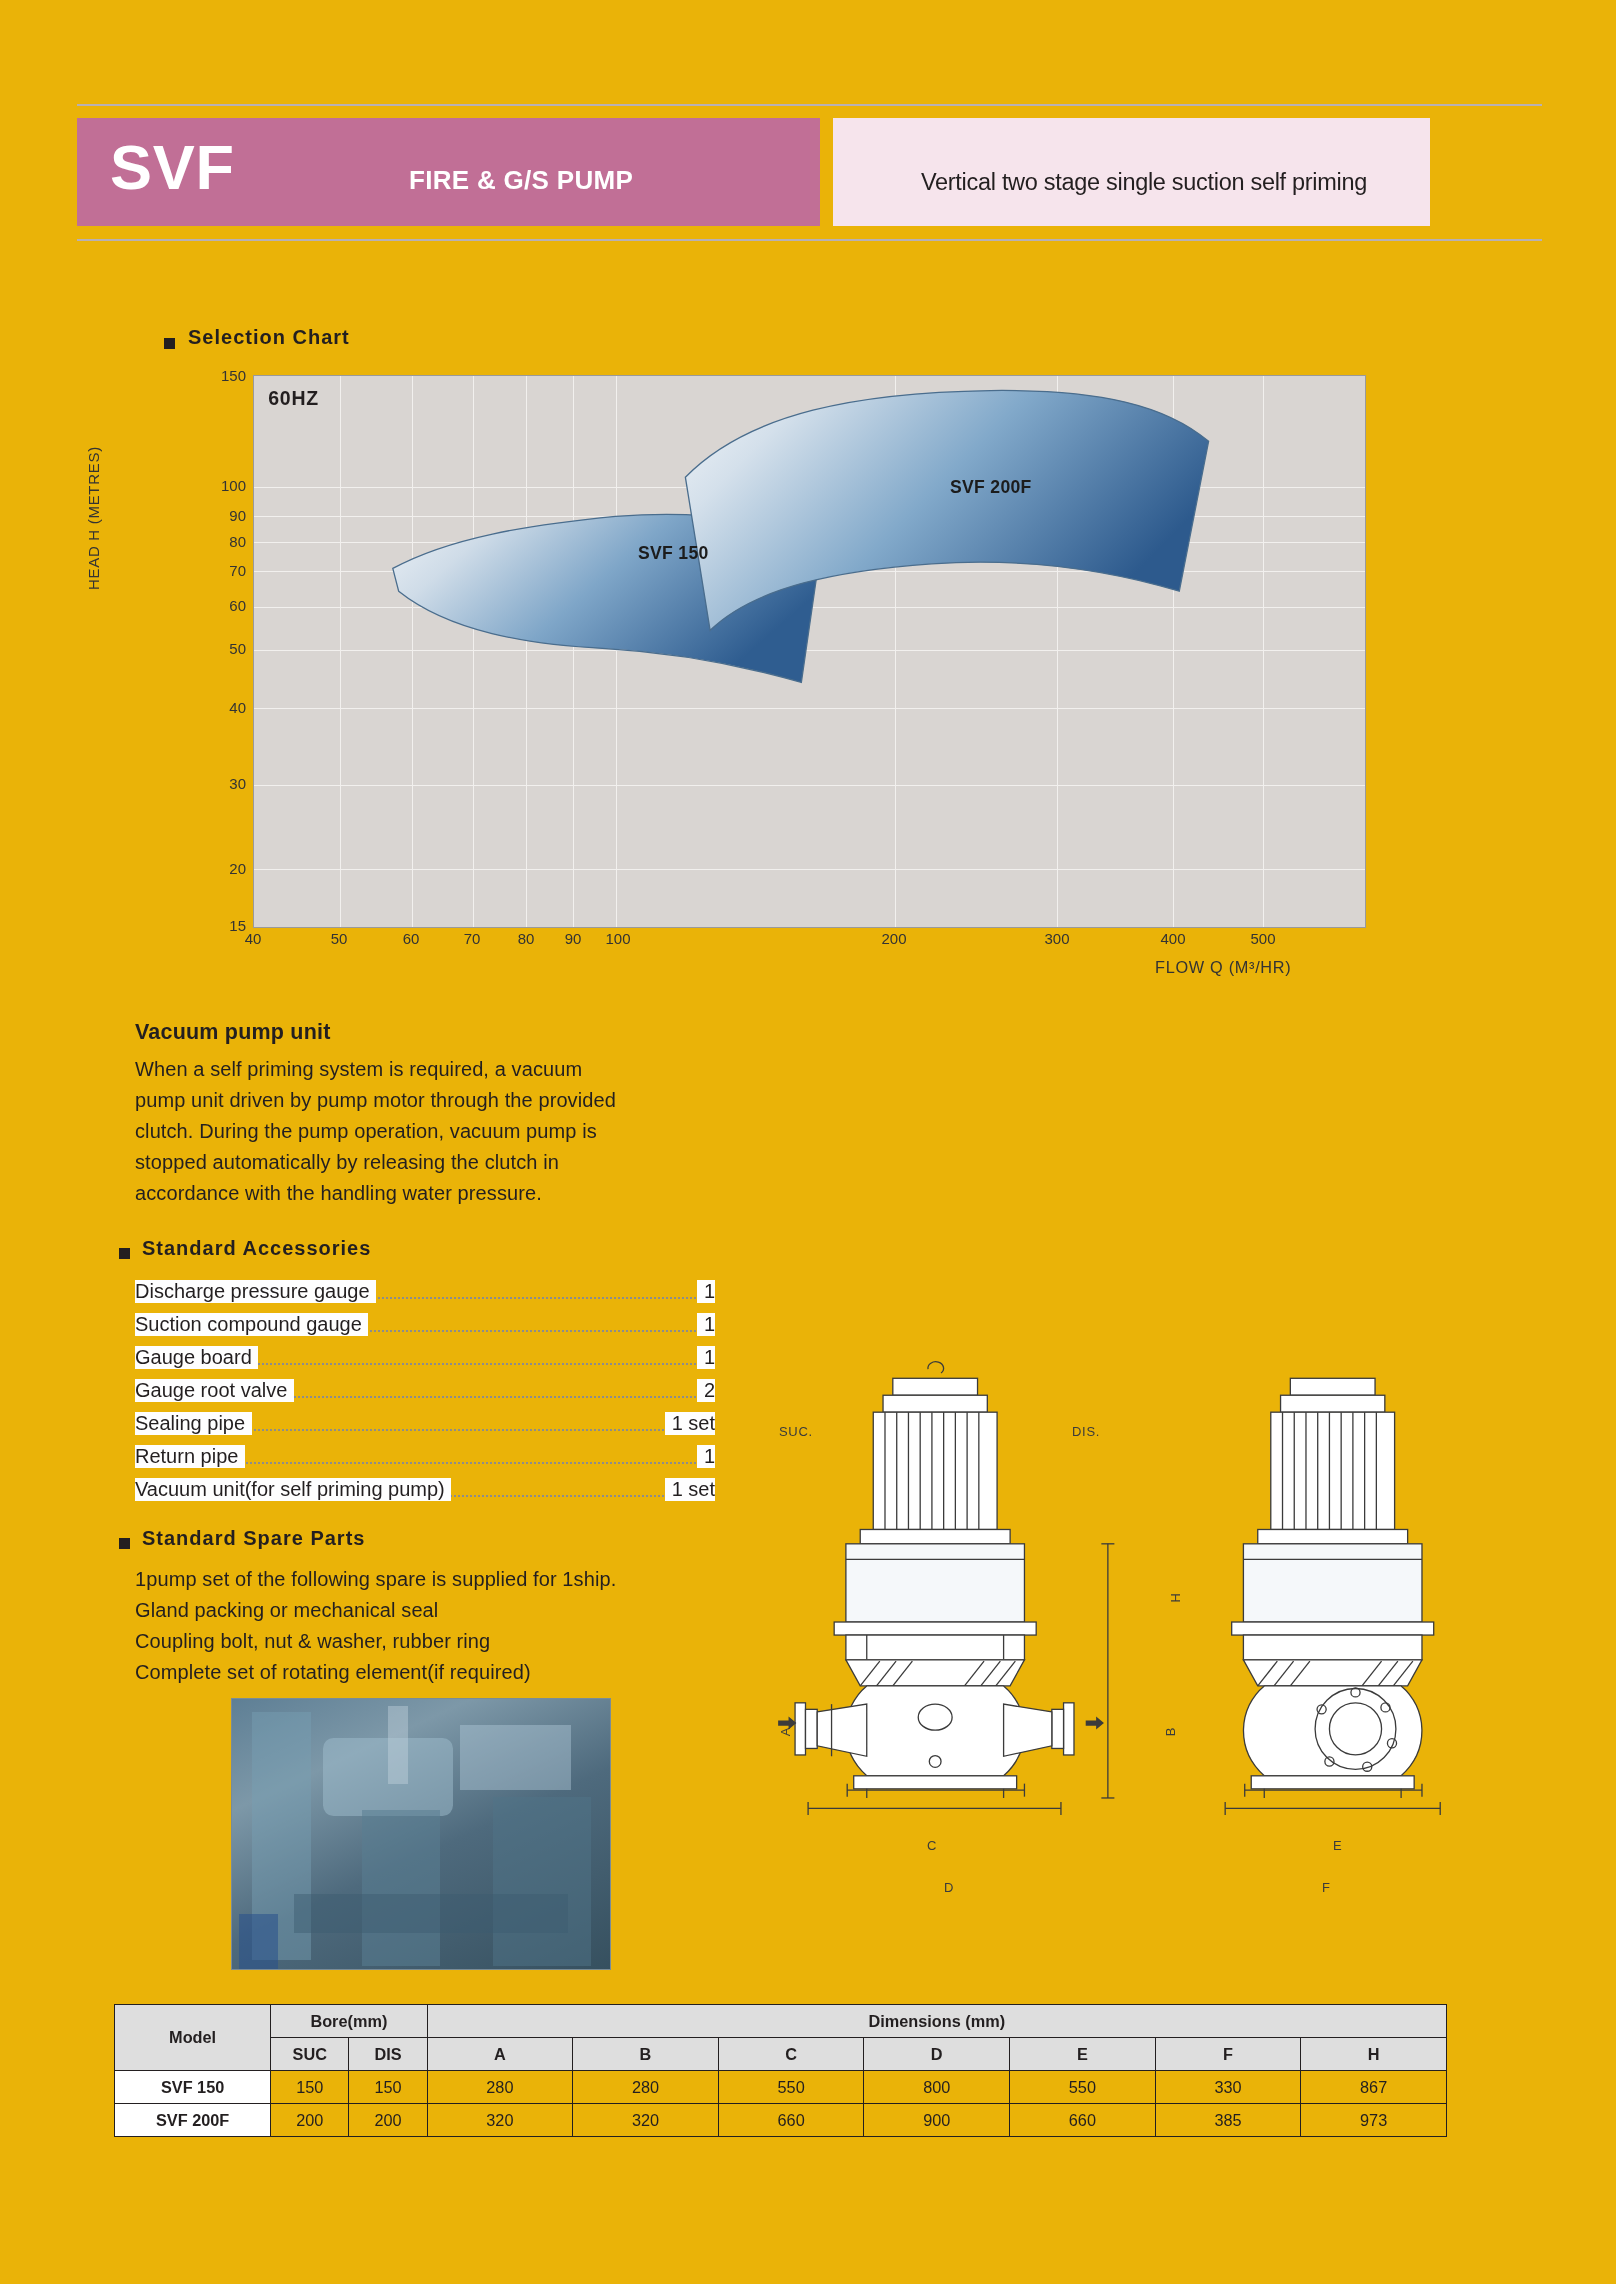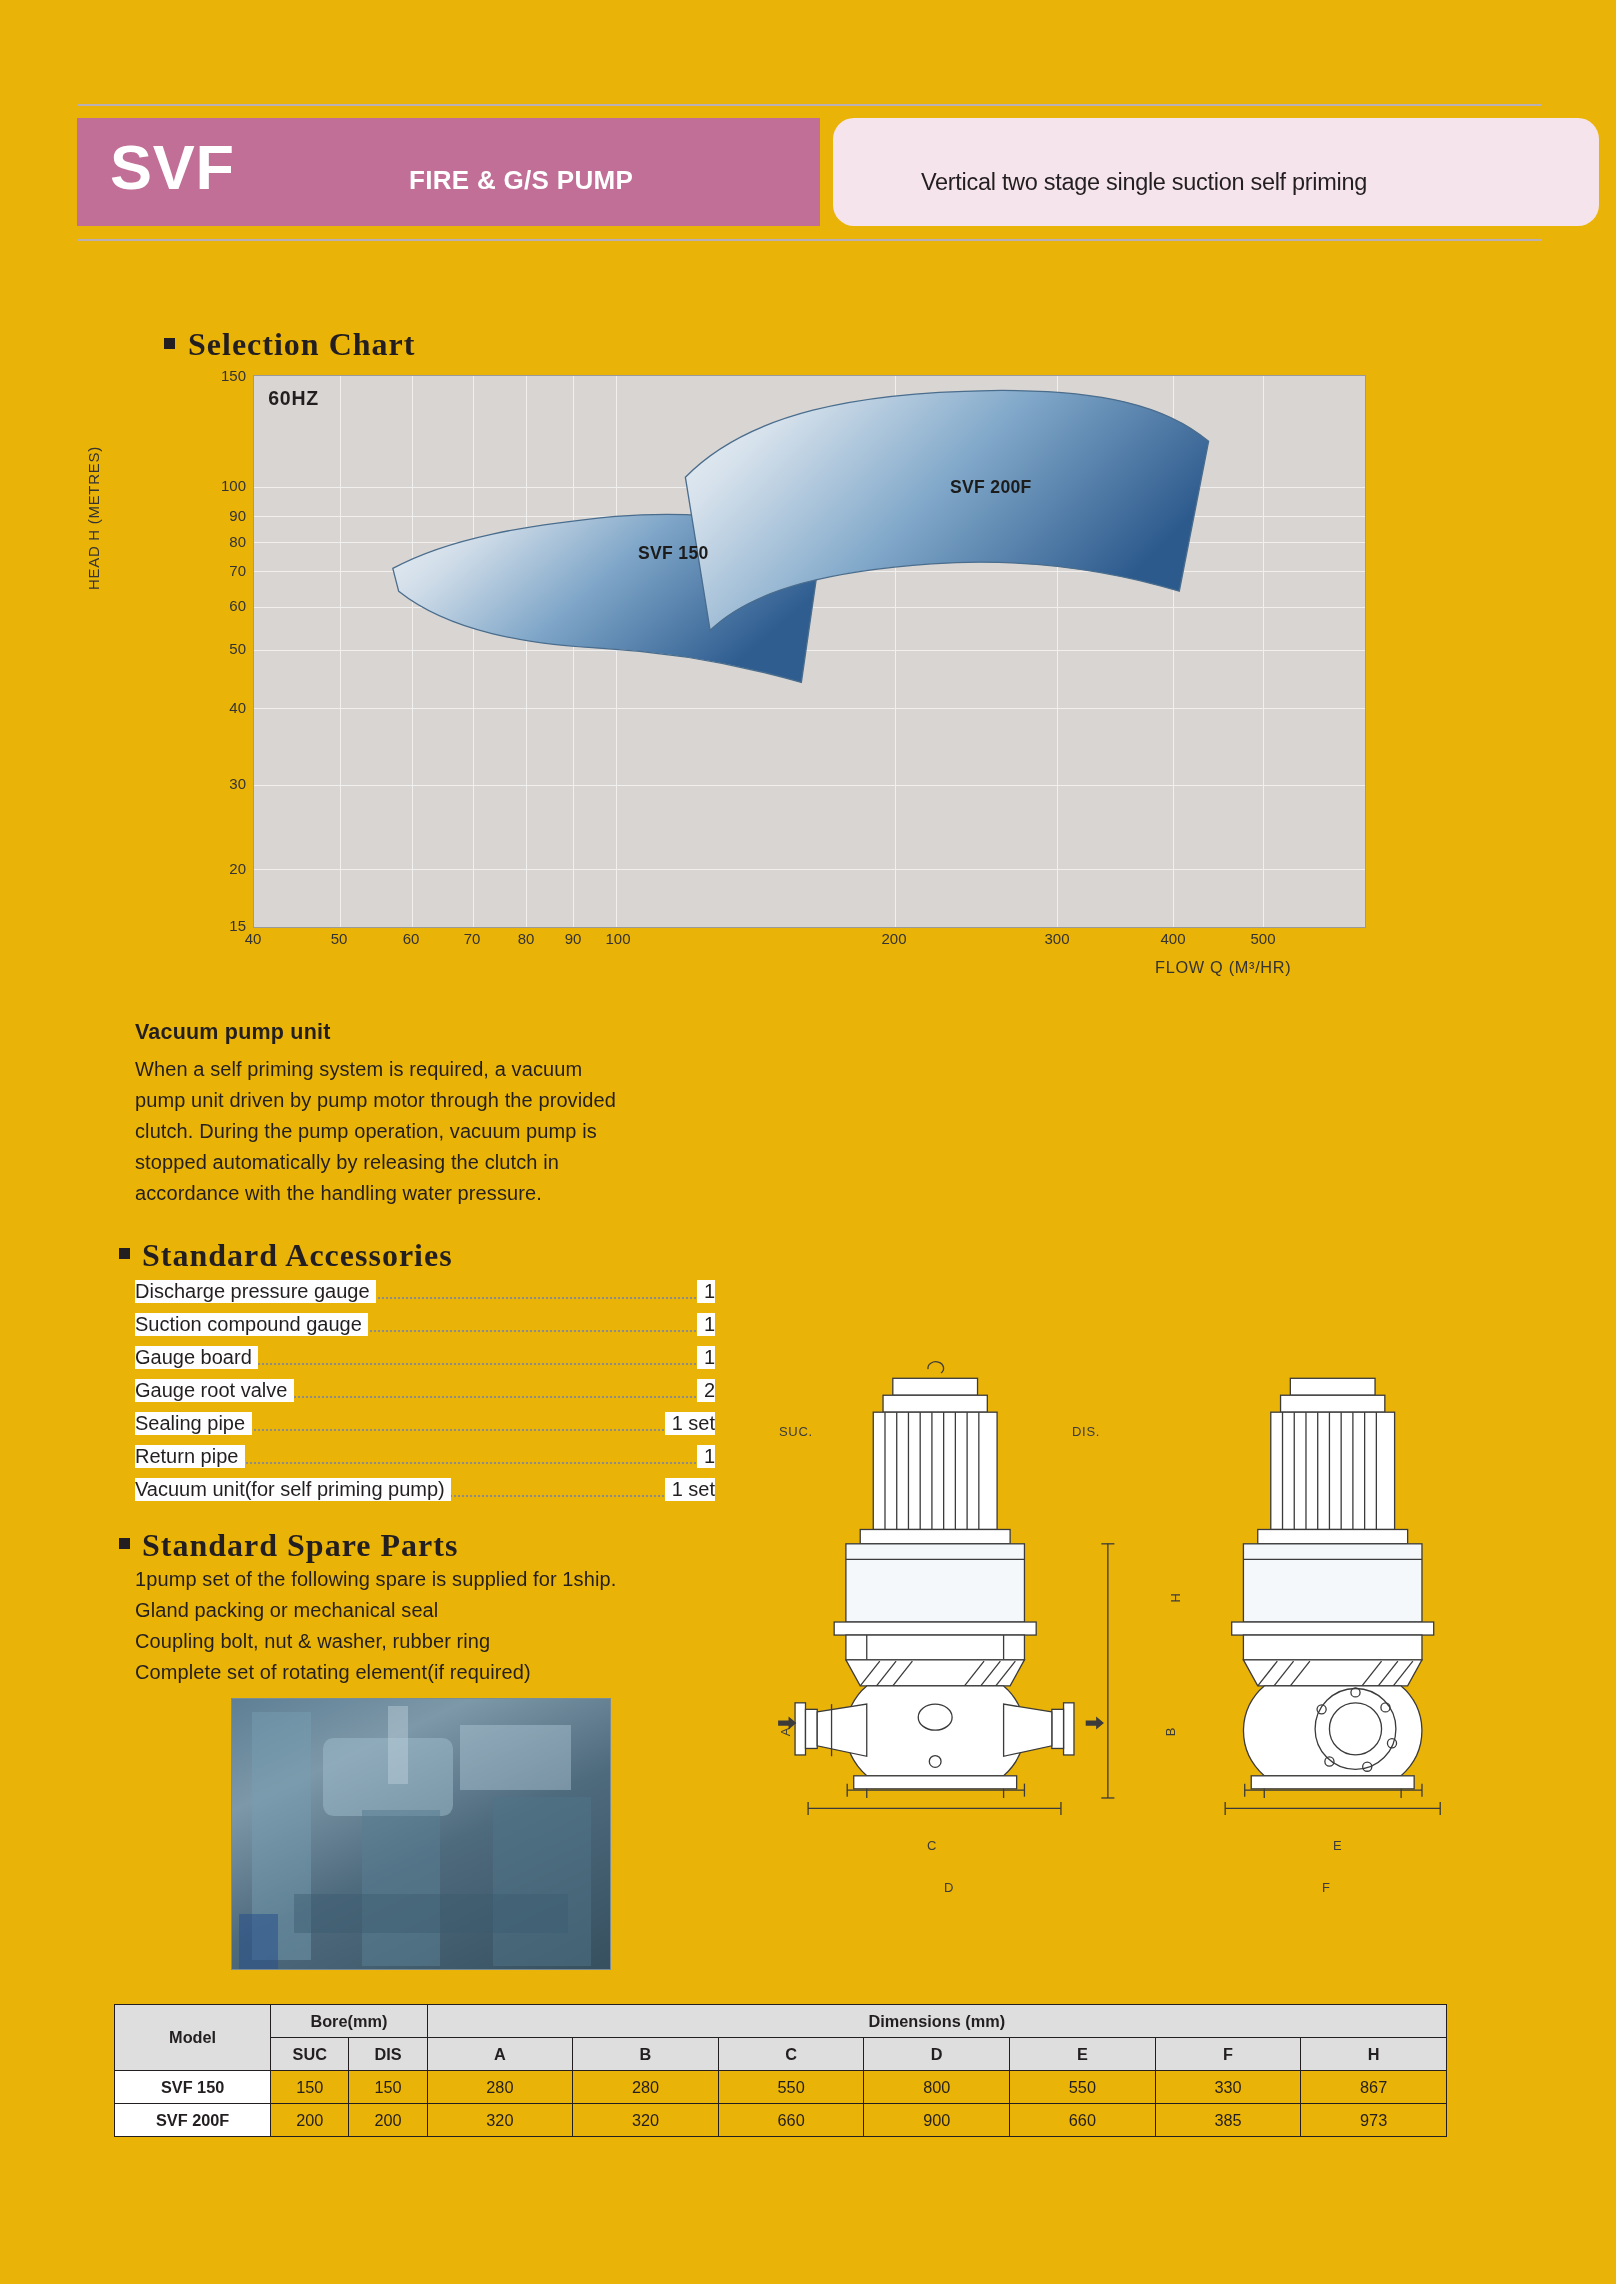--- a/index.html
+++ b/index.html
@@ -49,24 +49,23 @@
   .header-left {
     position: absolute;
     left: 0; top: 14.3px;
     width: 743px;
     height: 108px;
     background: #c16f96;
   }
   .header-right {
     position: absolute;
     left: 756px; top: 14.3px;
-    width: 766px;
+    width: 597px;
     height: 108px;
     background: #f6e4ec;
-    border-radius: 21px;
   }
   .brand-title {
     position: absolute;
     left: 33px;
     top: 17px;
     font-size: 63px;
     font-weight: bold;
     color: #ffffff;
     letter-spacing: 0.7px;
     line-height: 65px;
@@ -86,25 +85,24 @@
     left: 844px;
     top: 51px;
     font-size: 23.5px;
     color: #231f20;
     letter-spacing: -0.3px;
   }
 
   
   .sec-head {
     position: absolute;
-    font-size: 32px;
+    font-size: 20px;
     font-weight: bold;
     color: #231f20;
     letter-spacing: 1px;
-    font-family: Liberation Serif, serif;
   }
   .sec-bullet {
     position: absolute;
     width: 11px;
     height: 11px;
     background: #231f20;
   }
 
   
   .chart-wrap {

